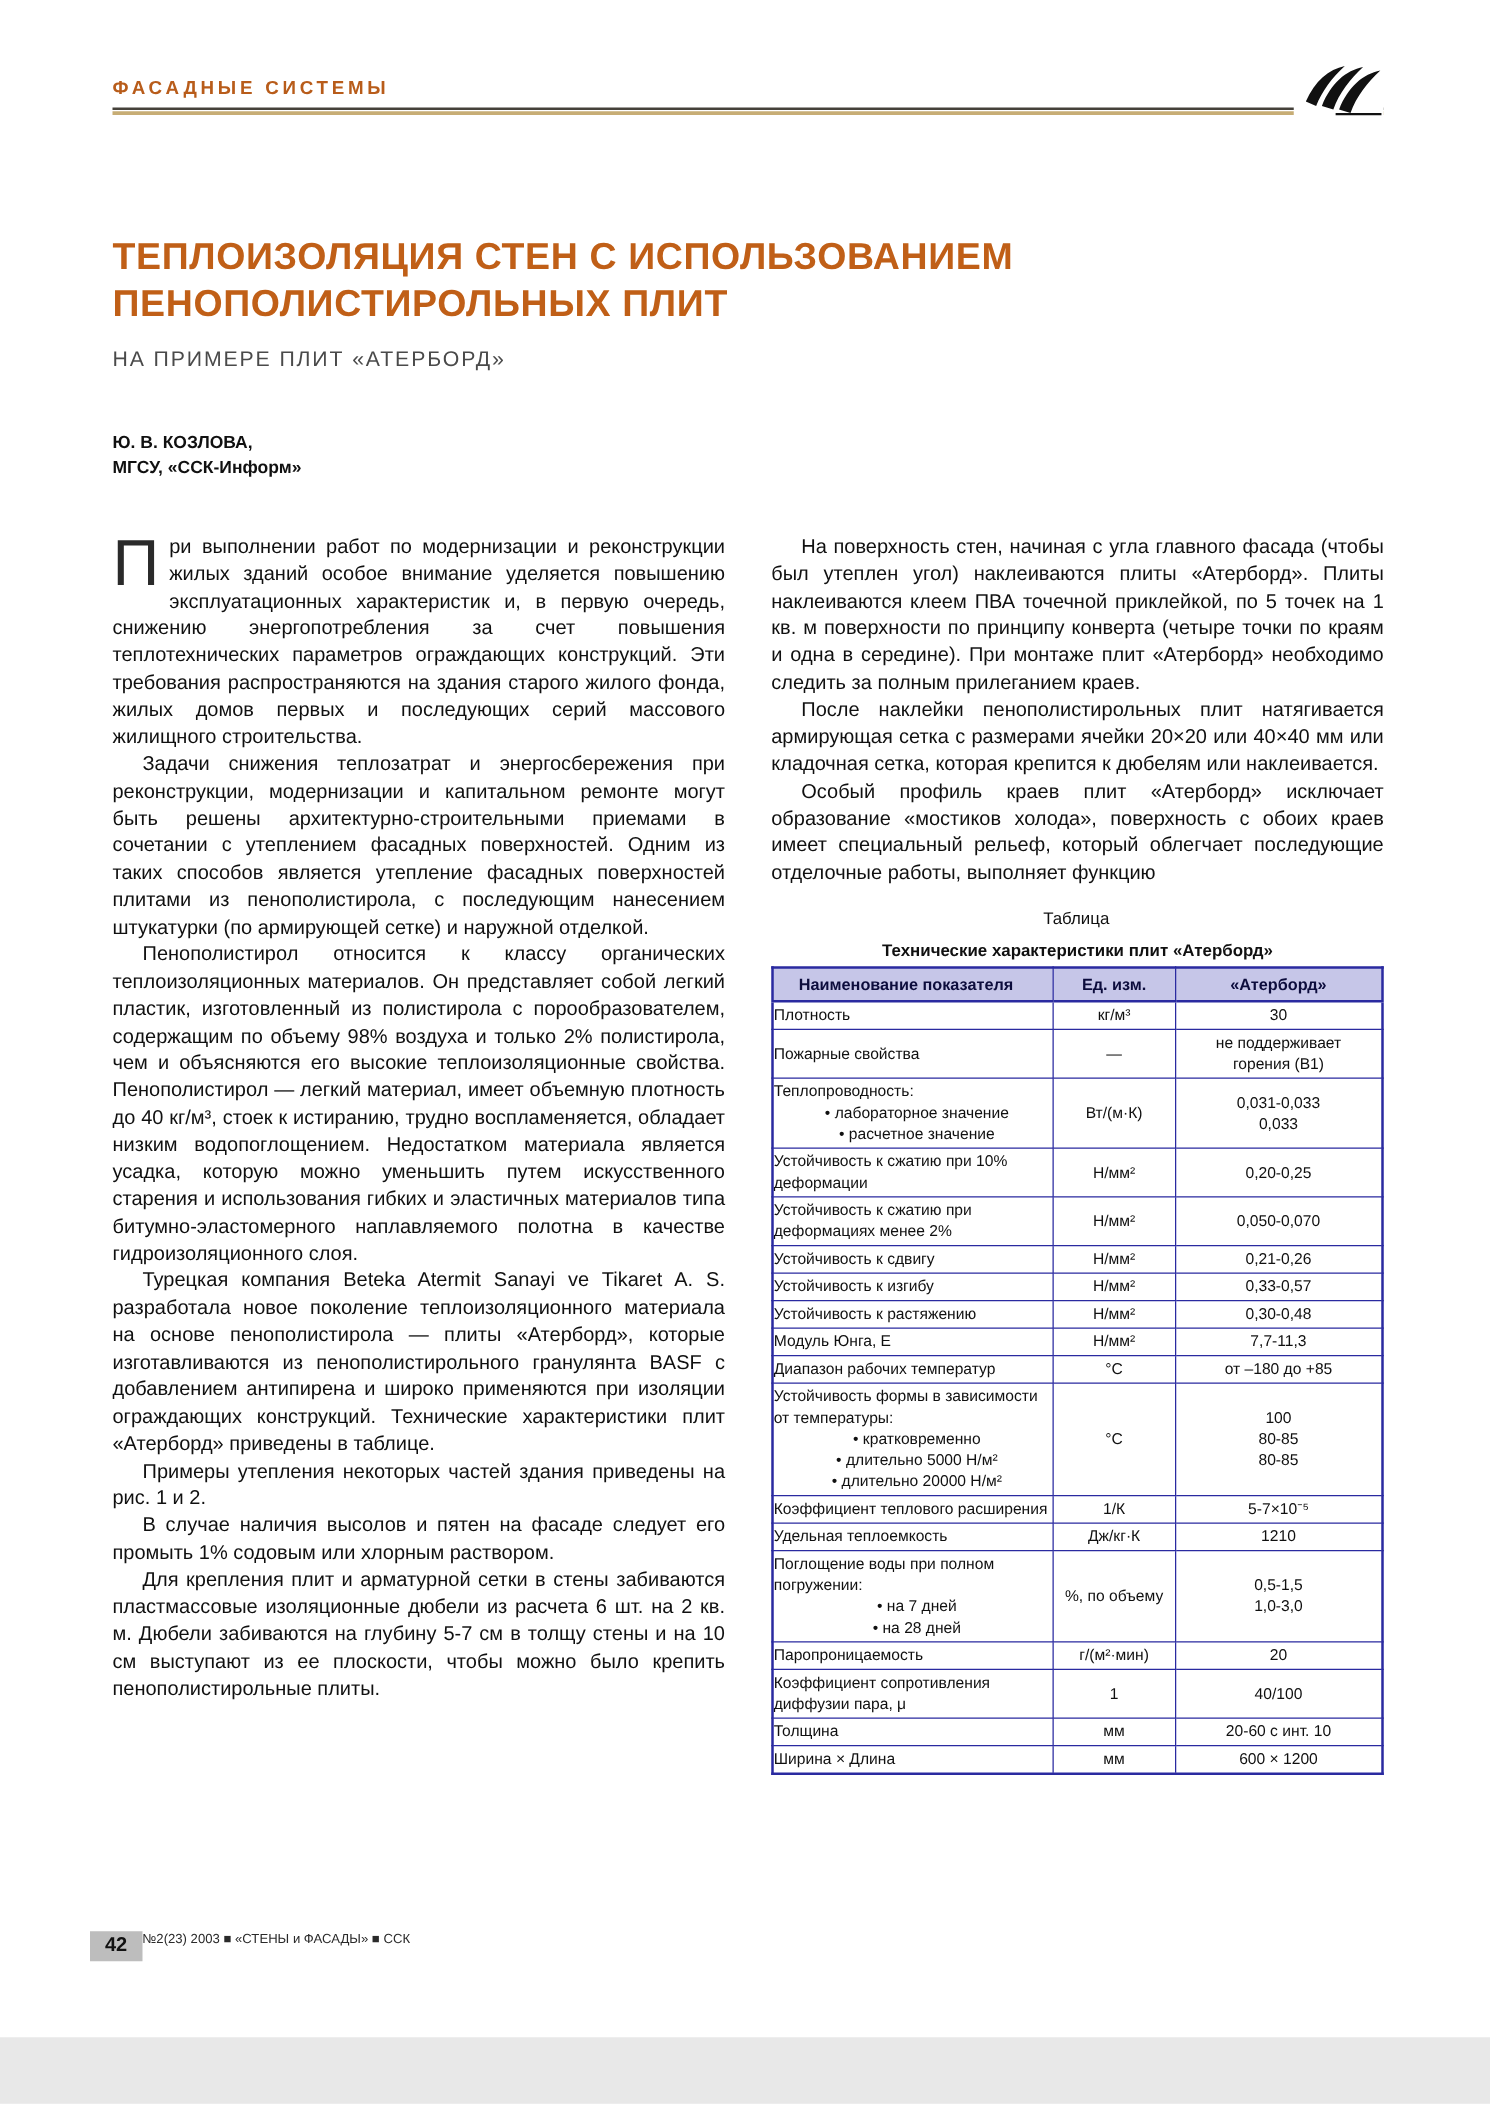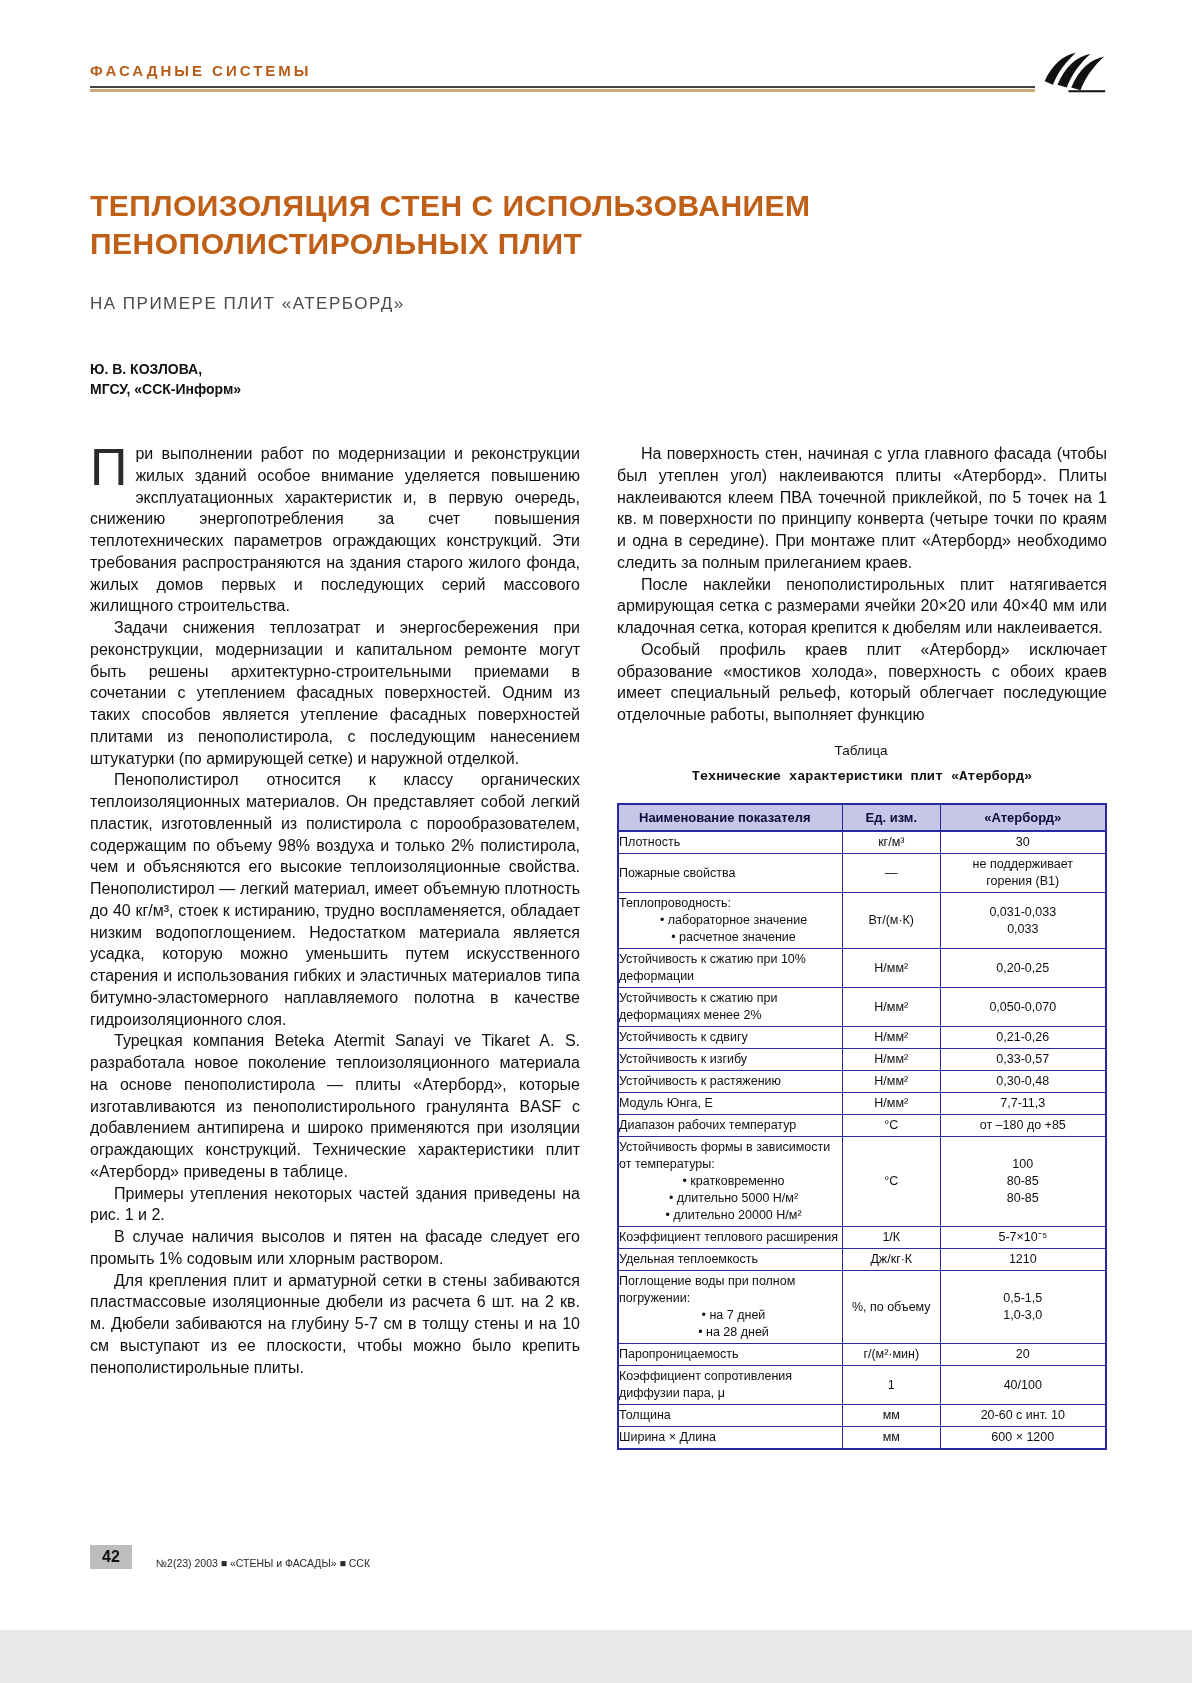--- a/index.html
+++ b/index.html
@@ -36,21 +36,21 @@
   
   h1.article-title {
     margin-top: 95px;
     color: #c05f17;
     font-size: 30px;
     line-height: 1.25;
     font-weight: bold;
     letter-spacing: 0.5px;
   }
   .article-subtitle {
-    margin-top: 32px;
+    margin-top: 16px;
     color: #4a4a4a;
     font-size: 17px;
     letter-spacing: 1.5px;
   }
   .author-block {
     margin-top: 46px;
     font-weight: bold;
     font-size: 14px;
     line-height: 1.4;
   }
@@ -79,22 +79,21 @@
   .table-label {
     text-align: center;
     font-weight: normal;
     font-size: 13.5px;
     margin: 16px 2px 2px 0;
   }
   .table-title {
     text-align: center;
     font-weight: bold;
     font-size: 13.5px;
-    margin: 8px 0 16px 0;
-    font-family: Liberation Mono, monospace;
+    margin: 8px 0 2px 0;
   }
   table.spec-table {
     border-collapse: collapse;
     width: 100%;
     border: 2px solid #2a2aa0;
   }
   .spec-table th, .spec-table td {
     border: 1px solid #2a2aa0;
     padding: 2px 0;
     font-size: 12.5px;
@@ -110,25 +109,25 @@
   }
   th.c-name { width: 46%; text-align: left; }
   th.c-unit { width: 20%; text-align: center; }
   th.c-value { width: 34%; text-align: center; }
   td.c-name { text-align: left; }
   td.c-unit, td.c-value { text-align: center; }
   .bullet-line { padding-left: 6px; text-align: center; }
   
   .page-footer {
     position: absolute;
-    left: 90px;
+    left: 72px;
     top: 1545px;
     display: flex;
-    align-items: flex-end;
-    gap: 24px;
+    align-items: flex-start;
+    gap: 0;
   }
   .page-number {
     background: #bdbdbd;
     font-weight: bold;
     font-size: 16px;
     color: #111111;
     padding: 3px 12px;
   }
   .issue-info {
     font-size: 10.5px;

